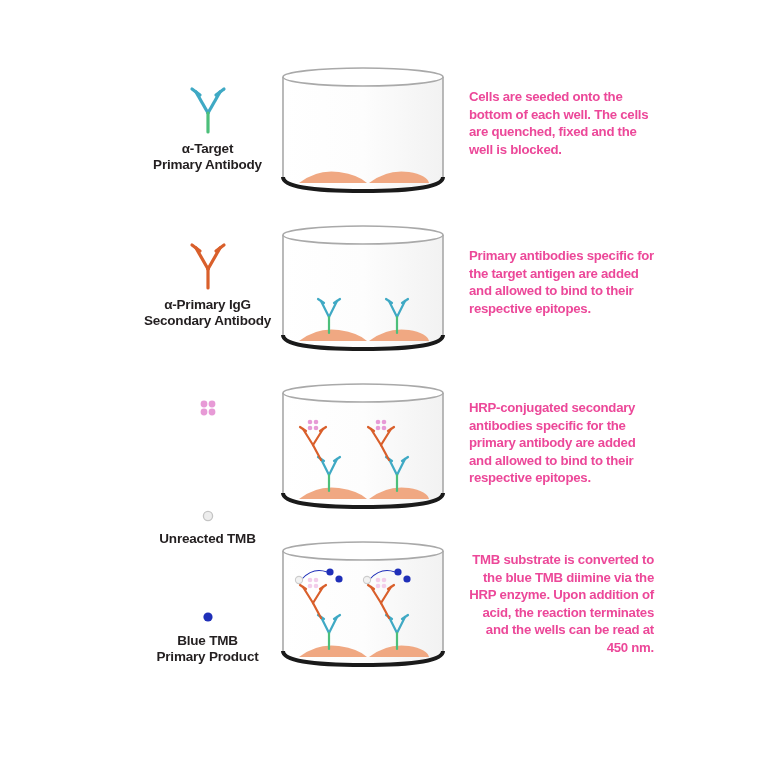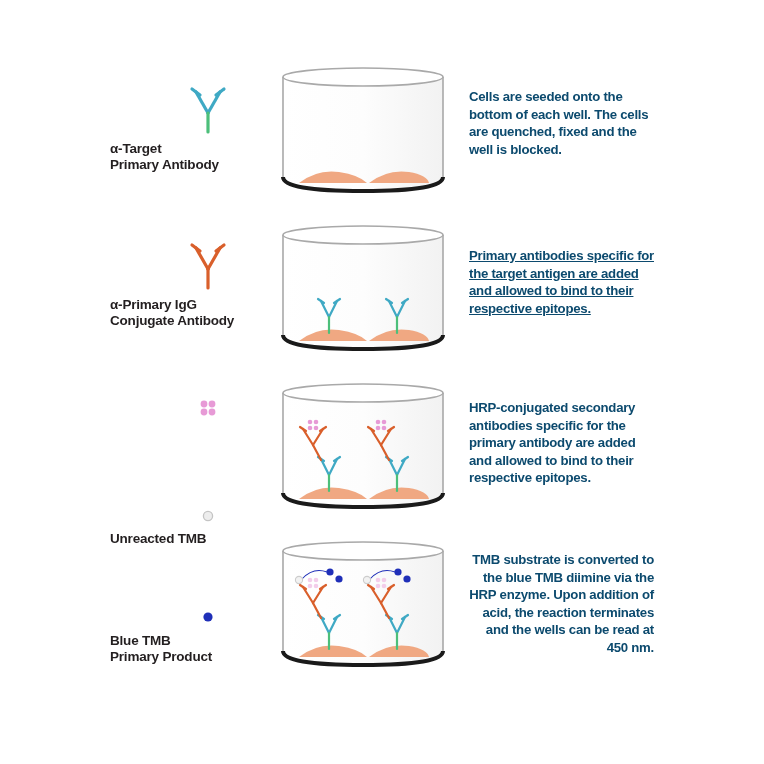--- a/index.html
+++ b/index.html
@@ -29,20 +29,21 @@
   .row-1 { top: 55px; }
   .row-2 { top: 213px; }
   .row-3 { top: 371px; }
   .row-4 { top: 529px; }
 
   
   .legend {
     position: absolute;
     left: 110px;
     width: 195px;
+    text-align: center;
   }
   .legend-label {
     font-size: 13.5px;
     font-weight: bold;
     line-height: 1.18;
     letter-spacing: -0.2px;
     white-space: pre-line;
   }
   .legend-art {
     height: 58px;
@@ -63,24 +64,24 @@
   
   .caption {
     position: absolute;
     left: 469px;
     width: 185px;
     font-size: 13.2px;
     font-weight: bold;
     line-height: 1.33;
     letter-spacing: -0.25px;
     white-space: pre-line;
-    color: #0c4a6e;
+    color: #ec4899;
   }
   .cap-1 { top: 33px; }
-  .cap-2 { top: 34px; text-decoration: underline; }
+  .cap-2 { top: 34px; }
   .cap-3 { top: 28px; }
   .cap-4 { top: 22px; text-align: right; }
 
   .leg-1 { top: 28px; }
   .leg-2 { top: 26px; }
   .leg-3 { top: 20px; }
   .leg-3b { top: 130px; }
   .leg-4 { top: 72px; }
 
   svg { display: block; overflow: visible; }
@@ -138,21 +139,21 @@
           <g fill="none" stroke-width="3.2" stroke-linecap="round" stroke="#d95f2b">
             <path d="M15 6 L27 27"></path>
             <path d="M39 6 L27 27"></path>
             <path d="M27 27 L27 46"></path>
             <path d="M11 3 L19 9"></path>
             <path d="M43 3 L35 9"></path>
           </g>
         </svg>
       </div>
       <div class="legend-label">α-Primary IgG
-Conjugate Antibody</div>
+Secondary Antibody</div>
     </div>
 
     <div class="well-wrap">
       <svg width="172" height="140" viewBox="0 0 172 140">
         <path d="M6 12 L6 112 Q6 126 86 126 Q166 126 166 112 L166 12" fill="url(#wellg1)" stroke="#a9a9a9" stroke-width="1.6"></path>
         <ellipse cx="86" cy="12" rx="80" ry="9" fill="#ffffff" stroke="#a9a9a9" stroke-width="1.6"></ellipse>
         <g>
           <path d="M22 118 Q40 104 62 107 Q82 110 90 118 Z" fill="#f0a882"></path>
           <path d="M92 118 Q110 104 132 107 Q150 110 152 118 Z" fill="#f0a882"></path>
         </g>

